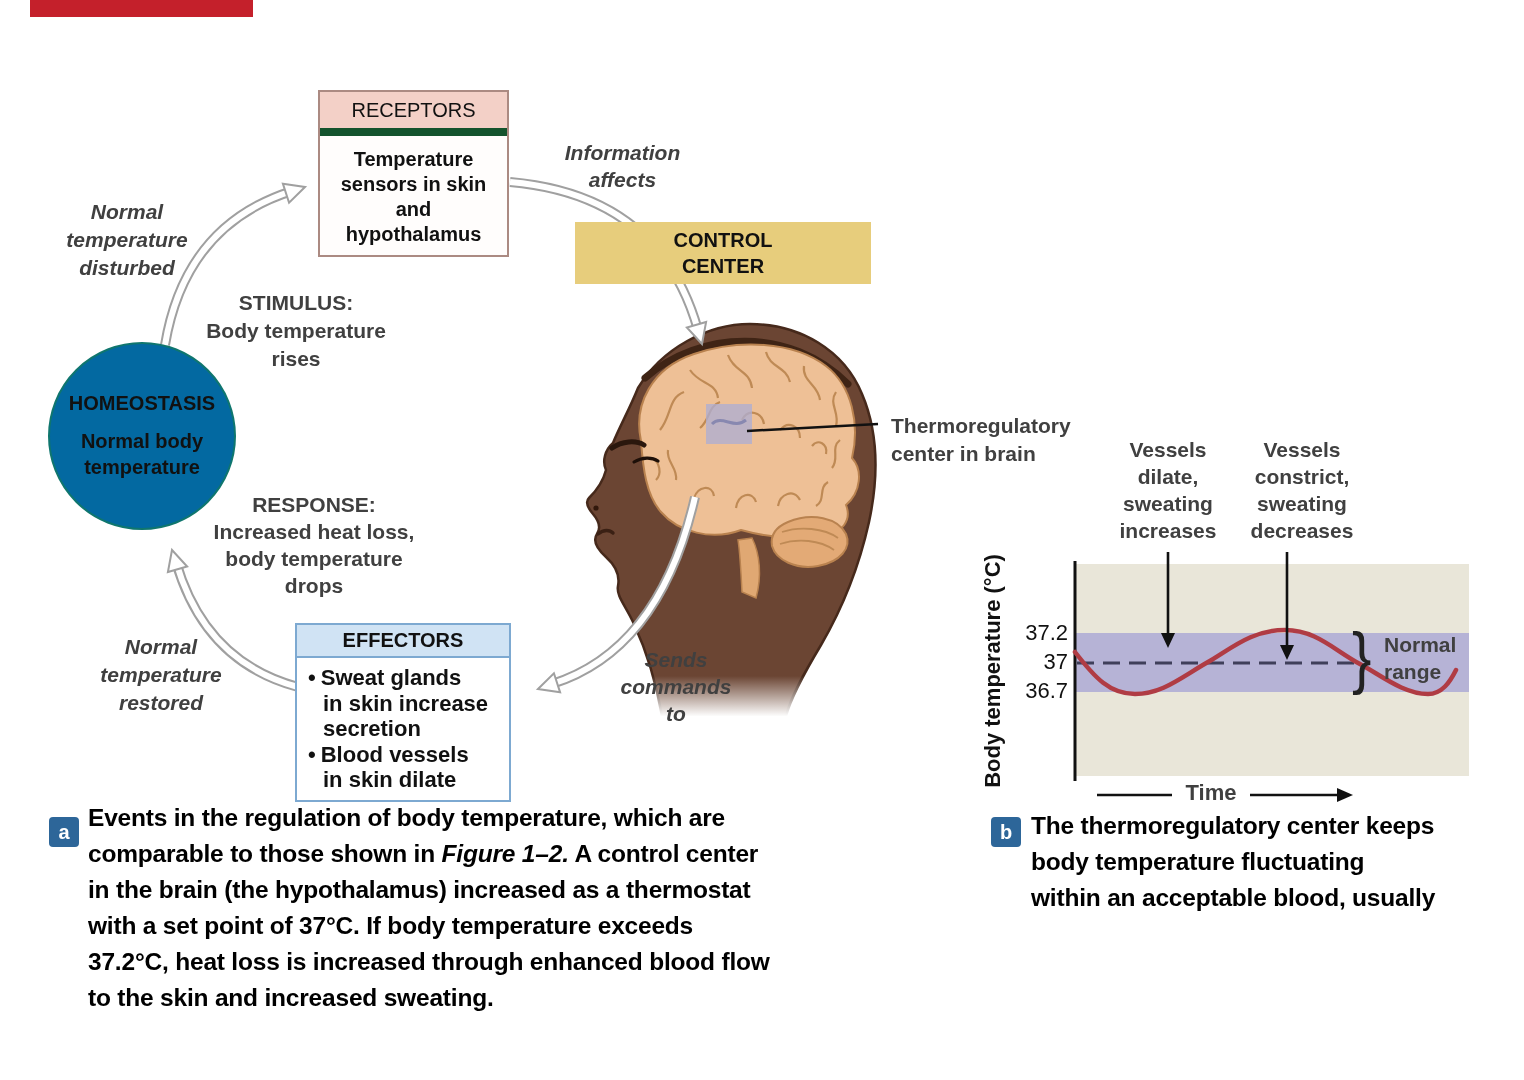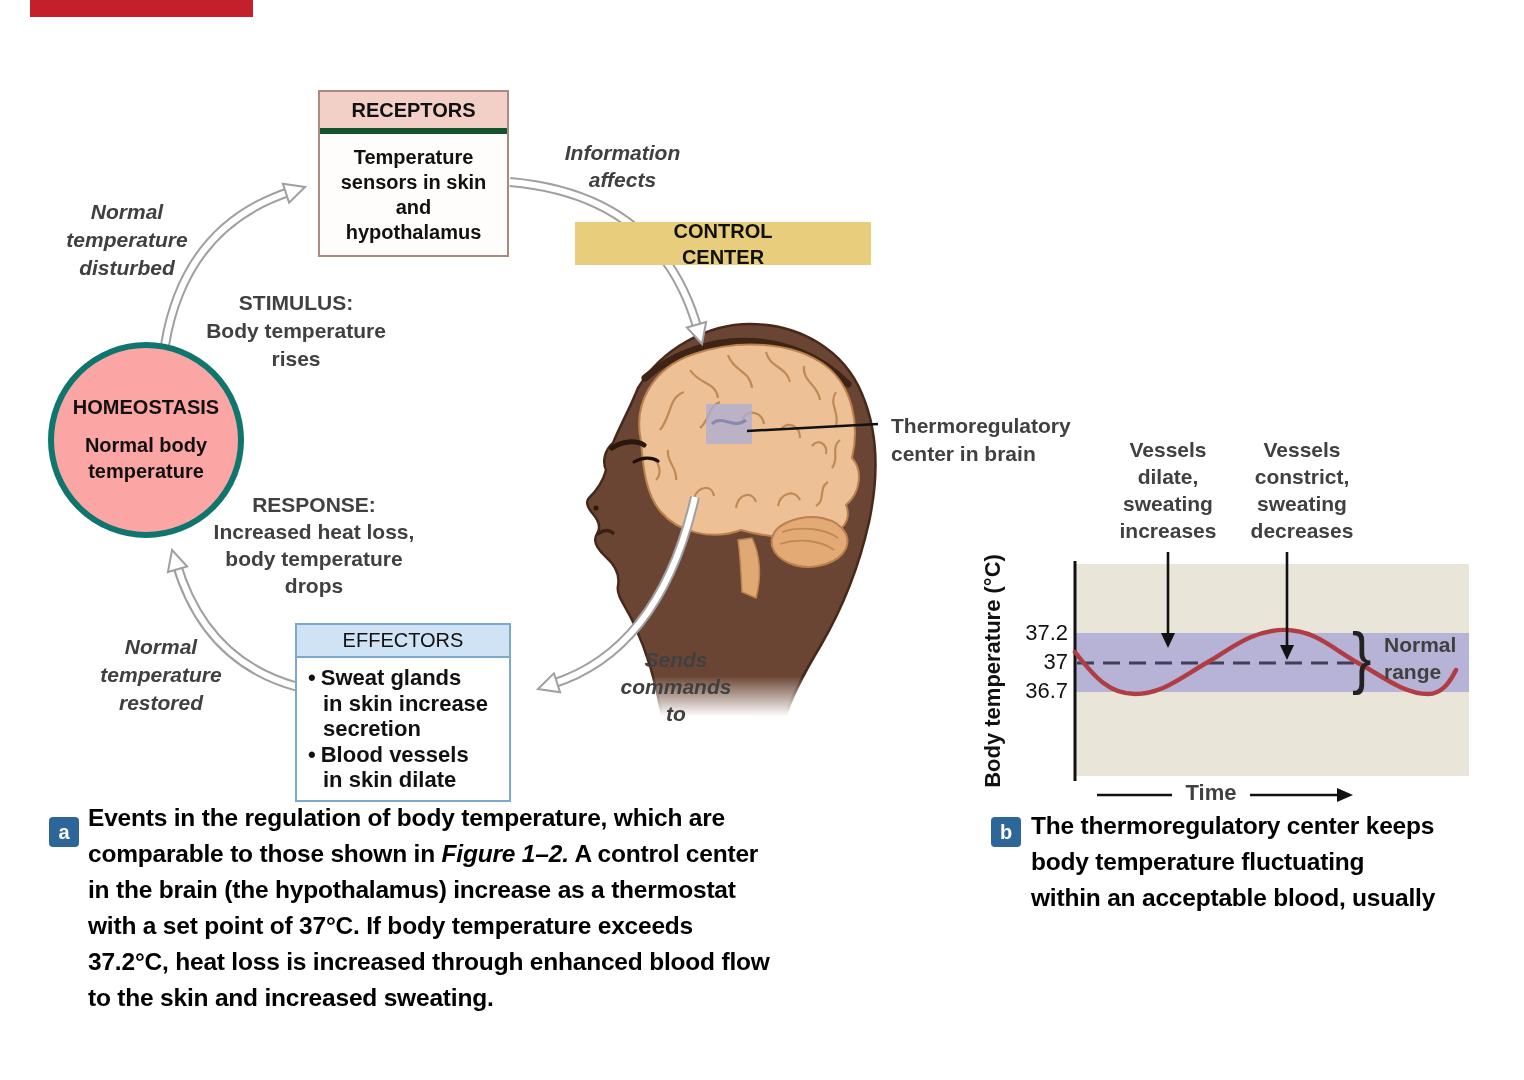--- a/index.html
+++ b/index.html
@@ -7,31 +7,31 @@
          font-family:"Liberation Sans","DejaVu Sans",sans-serif;color:#111;}
   .abs{position:absolute;}
   .txt{position:absolute;font-weight:bold;color:#404040;text-align:center;z-index:3;}
   .it{font-style:italic;}
   .line{white-space:nowrap;}
 
   .topbar{left:30px;top:0;width:223px;height:17px;background:#c4202b;z-index:3;}
 
   
   .receptors{left:318px;top:90px;width:187px;height:163px;border:2.5px solid #ab8a82;background:#fffdfc;z-index:3;}
-  .receptors .hd{background:#f3d0c7;border-bottom:6px solid #14532d;height:36px;line-height:36px;font-size:20px;font-weight:bold;text-align:center;}
+  .receptors .hd{background:#f3d0c7;border-bottom:8px solid #14532d;height:36px;line-height:36px;font-size:20px;font-weight:normal;text-align:center;}
   .receptors .bd{padding-top:11px;font-size:20px;line-height:25px;font-weight:bold;text-align:center;}
-  .control{left:575px;top:222px;width:296px;height:43px;background:#e7cd7c;display:flex;flex-direction:column;
+  .control{left:575px;top:222px;width:296px;height:62px;background:#e7cd7c;display:flex;flex-direction:column;
            justify-content:center;font-size:20px;line-height:26px;font-weight:bold;text-align:center;z-index:3;}
-  .homeo{left:48px;top:342px;width:184px;height:184px;border-radius:50%;background:#fca5a5;border:6px solid #0f766e;
+  .homeo{left:48px;top:342px;width:184px;height:184px;border-radius:50%;background:#0369a1;border:2px solid #0f766e;
          display:flex;flex-direction:column;justify-content:center;align-items:center;font-size:20px;font-weight:bold;
          text-align:left;z-index:3;}
   .homeo .ht{margin-bottom:13px;}
   .homeo .hl{line-height:26px;}
   .effectors{left:295px;top:623px;width:212px;height:175px;border:2.5px solid #7da9d1;background:#fff;z-index:3;}
-  .effectors .hd{background:#d0e3f4;border-bottom:2px solid #7da9d1;height:31px;line-height:31px;font-size:20px;font-weight:normal;text-align:center;}
+  .effectors .hd{background:#d0e3f4;border-bottom:2px solid #7da9d1;height:31px;line-height:31px;font-size:20px;font-weight:bold;text-align:center;}
   .effectors .bd{padding:7px 0 0 11px;font-size:22px;line-height:25.5px;font-weight:bold;text-align:left;}
   .effectors .bu{margin-right:5px;}
   .effectors .cont{padding-left:15px;}
 
   
   .nd{left:37px;top:198px;width:180px;font-size:21px;line-height:28px;font-style:italic;}
   .stim{left:196px;top:289px;width:200px;font-size:21px;line-height:28px;}
   .resp{left:204px;top:491px;width:220px;font-size:21px;line-height:27px;}
   .rest{left:61px;top:633px;width:200px;font-size:21px;line-height:28px;font-style:italic;}
   .info{left:540px;top:139px;width:165px;font-size:21px;line-height:27px;font-style:italic;}
@@ -275,21 +275,21 @@
   <div class="brace">}</div>
   <div class="txt nrange">
     <div class="line">Normal</div>
     <div class="line">range</div>
   </div>
 
   <div class="badge badge-a">a</div>
   <div class="cap capa">
     <div class="cl">Events in the regulation of body temperature, which are</div>
     <div class="cl"><span>comparable to those shown in </span><span class="it">Figure 1–2.</span><span> A control center</span></div>
-    <div class="cl">in the brain (the hypothalamus) increase as a thermostat</div>
+    <div class="cl">in the brain (the hypothalamus) increased as a thermostat</div>
     <div class="cl">with a set point of 37°C. If body temperature exceeds</div>
     <div class="cl">37.2°C, heat loss is increased through enhanced blood flow</div>
     <div class="cl">to the skin and increased sweating.</div>
   </div>
 
   <div class="badge badge-b">b</div>
   <div class="cap capb">
     <div class="cl">The thermoregulatory center keeps</div>
     <div class="cl">body temperature fluctuating</div>
     <div class="cl">within an acceptable blood, usually</div>

